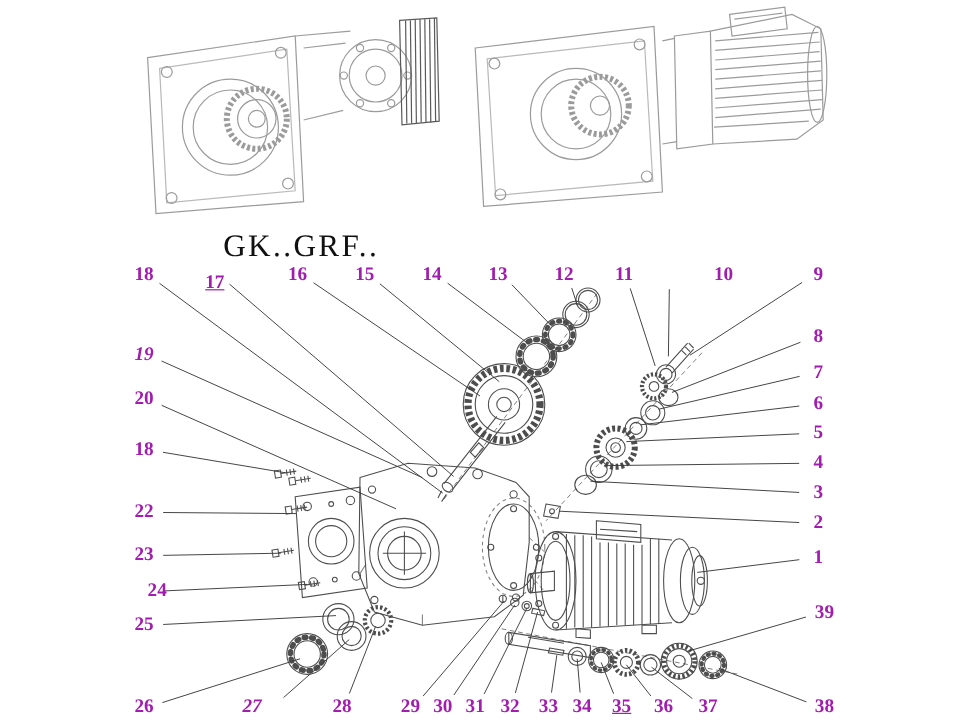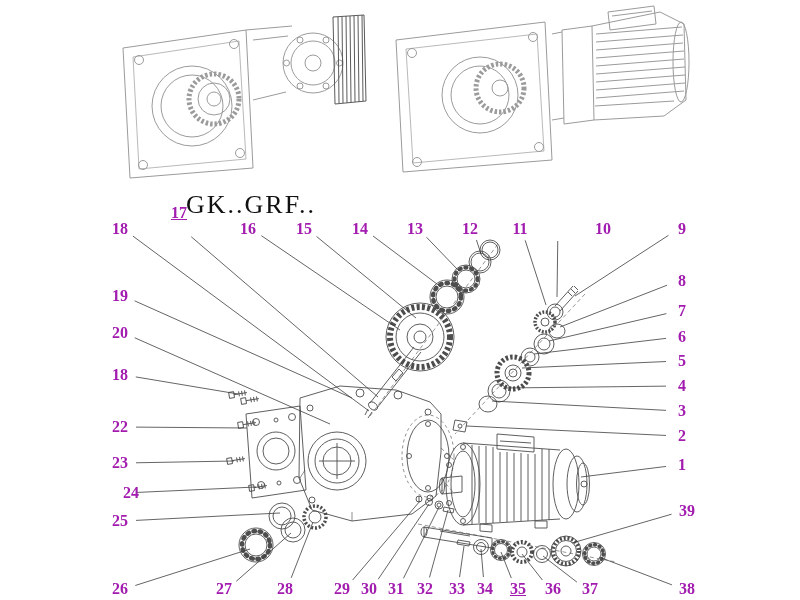--- a/index.html
+++ b/index.html
@@ -315,48 +315,48 @@
         <line x1="511.31999725518864" y1="578.0958778724403" x2="501" y2="552"></line>
         <line x1="542.3914360752603" y1="580.016941837922" x2="522" y2="554"></line>
         <line x1="576.9053916075784" y1="582.1044349422885" x2="543" y2="556"></line>
       </g>
   </svg>
 
   <div class="model-label" id="label-grf">GK..GRF..</div>
 
   <div id="callouts">
       <div class="callout" style="left: 120px; top: 229px;">18</div>
-      <div class="callout" style="left: 179px; top: 213px; text-decoration: underline;">17</div>
+      <div class="callout" style="left: 179px; top: 236px; text-decoration: underline;">17</div>
       <div class="callout" style="left: 248px; top: 229px;">16</div>
       <div class="callout" style="left: 304px; top: 229px;">15</div>
       <div class="callout" style="left: 360px; top: 229px;">14</div>
       <div class="callout" style="left: 415px; top: 229px;">13</div>
       <div class="callout" style="left: 470px; top: 229px;">12</div>
       <div class="callout" style="left: 520px; top: 229px;">11</div>
       <div class="callout" style="left: 588px; top: 229px; margin-left: 15px;">10</div>
       <div class="callout" style="left: 682px; top: 229px;">9</div>
       <div class="callout" style="left: 682px; top: 281px;">8</div>
       <div class="callout" style="left: 682px; top: 311px;">7</div>
       <div class="callout" style="left: 682px; top: 337px;">6</div>
       <div class="callout" style="left: 682px; top: 361px;">5</div>
       <div class="callout" style="left: 682px; top: 386px;">4</div>
       <div class="callout" style="left: 682px; top: 411px;">3</div>
       <div class="callout" style="left: 682px; top: 436px;">2</div>
       <div class="callout" style="left: 682px; top: 465px;">1</div>
       <div class="callout" style="left: 687px; top: 511px;">39</div>
       <div class="callout" style="left: 687px; top: 589px;">38</div>
-      <div class="callout" style="left: 120px; top: 296px;">19</div>
+      <div class="callout" style="left: 120px; top: 296px; font-style: italic;">19</div>
       <div class="callout" style="left: 120px; top: 333px;">20</div>
       <div class="callout" style="left: 120px; top: 375px;">18</div>
       <div class="callout" style="left: 120px; top: 427px;">22</div>
       <div class="callout" style="left: 120px; top: 463px;">23</div>
       <div class="callout" style="left: 120px; top: 493px; margin-left: 11px;">24</div>
       <div class="callout" style="left: 120px; top: 521px;">25</div>
       <div class="callout" style="left: 120px; top: 589px;">26</div>
-      <div class="callout" style="left: 224px; top: 589px;">27</div>
+      <div class="callout" style="left: 210px; top: 589px; font-style: italic;">27</div>
       <div class="callout" style="left: 285px; top: 589px;">28</div>
       <div class="callout" style="left: 342px; top: 589px;">29</div>
       <div class="callout" style="left: 369px; top: 589px;">30</div>
       <div class="callout" style="left: 396px; top: 589px;">31</div>
       <div class="callout" style="left: 425px; top: 589px;">32</div>
       <div class="callout" style="left: 457px; top: 589px;">33</div>
       <div class="callout" style="left: 485px; top: 589px;">34</div>
       <div class="callout" style="left: 518px; top: 589px; text-decoration: underline;">35</div>
       <div class="callout" style="left: 553px; top: 589px;">36</div>
       <div class="callout" style="left: 590px; top: 589px;">37</div>

